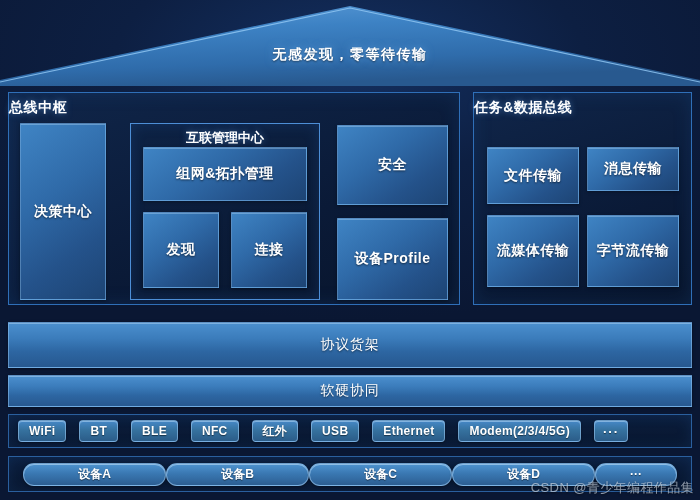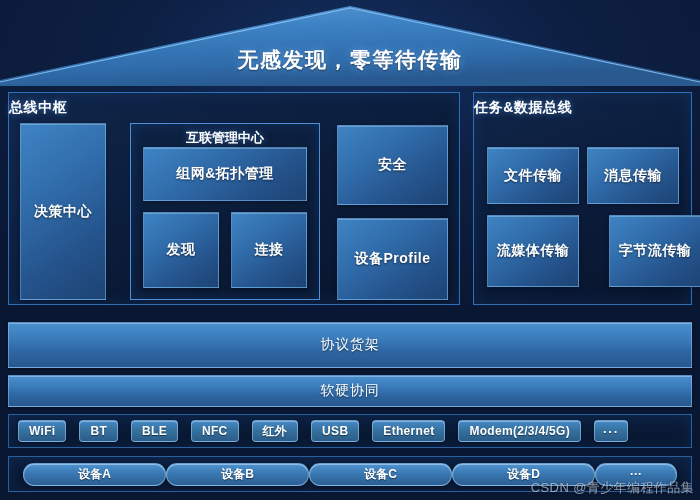--- a/index.html
+++ b/index.html
@@ -27,21 +27,21 @@
     left: 0; top: 4px;
     width: 700px; height: 82px;
   }
   .roof svg { display: block; }
   .roof-title {
     position: absolute;
     left: 0; top: 42px;
     width: 700px;
     text-align: center;
     color: #ffffff;
-    font-size: 21px;
+    font-size: 14px;
     font-weight: bold;
     letter-spacing: 1.5px;
     text-shadow: 0 0 8px rgba(120,190,255,.55), 0 1px 2px rgba(0,0,0,.6);
   }
 
   
   .panel {
     position: absolute;
     border: 1px solid #2f6fb8;
     background: linear-gradient(160deg, rgba(16,38,74,.95) 0%, rgba(10,26,55,.95) 60%, rgba(8,21,44,.95) 100%);
@@ -206,23 +206,23 @@
   <div class="card" style="left:143px; top:212px; width:76px; height:76px;">发现</div>
   <div class="card" style="left:231px; top:212px; width:76px; height:76px;">连接</div>
 
   <div class="card" style="left:337px; top:125px; width:111px; height:80px;">安全</div>
   <div class="card" style="left:337px; top:218px; width:111px; height:82px;">设备Profile</div>
 
   <div class="panel" style="left:473px; top:92px; width:219px; height:213px;">
     <div class="panel-title">任务&amp;数据总线</div>
   </div>
   <div class="card" style="left:487px; top:147px; width:92px; height:57px;">文件传输</div>
-  <div class="card" style="left:587px; top:147px; width:92px; height:57px;">消息传输</div>
+  <div class="card" style="left:587px; top:147px; width:92px; height:44px;">消息传输</div>
   <div class="card" style="left:487px; top:215px; width:92px; height:72px;">流媒体传输</div>
-  <div class="card" style="left:587px; top:215px; width:92px; height:72px;margin-left:22px;">字节流传输</div>
+  <div class="card" style="left:587px; top:215px; width:92px; height:72px;">字节流传输</div>
 
   <div class="bar" style="left:8px; top:322px; width:684px; height:46px;">协议货架</div>
   <div class="bar" style="left:8px; top:375px; width:684px; height:32px;text-align:center;">软硬协同</div>
 
   <div class="chiprow" style="left:8px; top:414px; width:684px; height:34px;gap:13px;">
     <div class="chip">WiFi</div>
     <div class="chip">BT</div>
     <div class="chip">BLE</div>
     <div class="chip">NFC</div>
     <div class="chip">红外</div>

